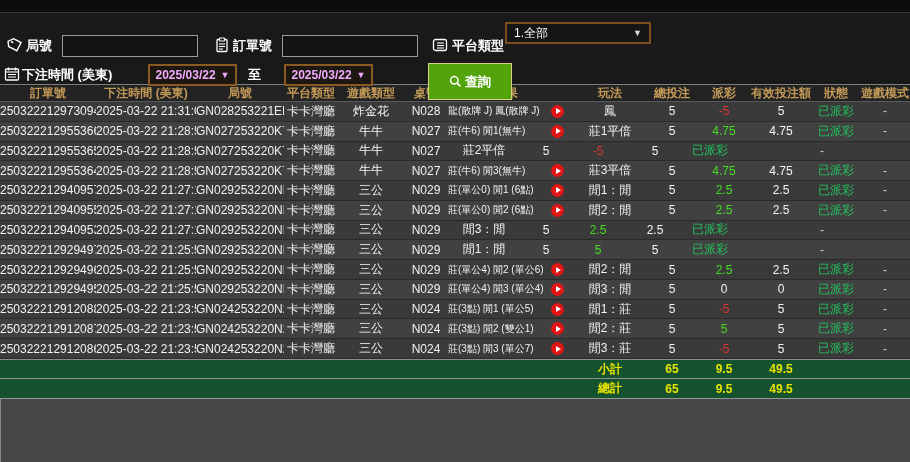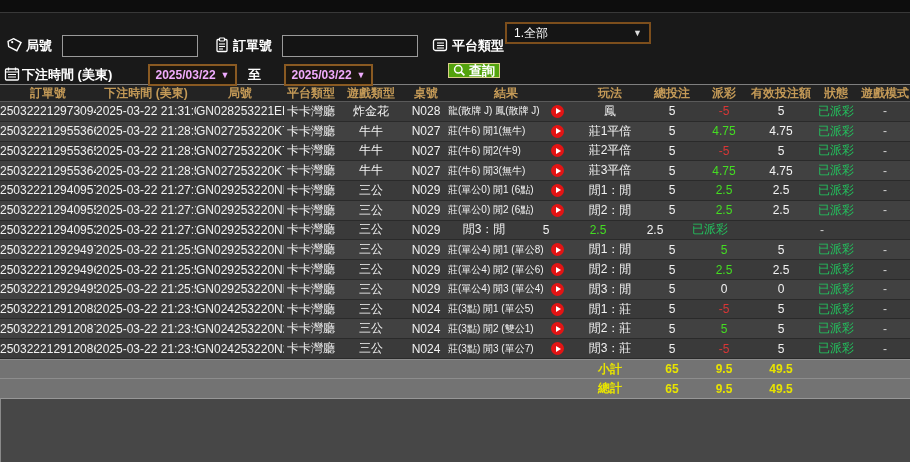--- a/index.html
+++ b/index.html
@@ -30,23 +30,23 @@
     display: flex; align-items: center; padding: 0 7px; cursor: pointer;
   }
   .fselect .arrow { margin-left: auto; font-size: 9px; color: #ddd; }
   .datebtn {
     position: absolute; height: 22px; background: #1c1710;
     border: 2px solid #8a5a22; color: #f0abfc; font-size: 12px; font-weight: bold;
     display: flex; align-items: center; justify-content: center; gap: 5px; cursor: pointer;
   }
   .datebtn .arrow { font-size: 9px; }
   .searchbtn {
-    position: absolute; height: 15px; background: #53a30d;
+    position: absolute; height: 37px; background: #53a30d;
     border: 1px solid #d9cd8a; color: #fff; font-size: 13px; font-weight: bold;
-    display: flex; align-items: center; gap: 3px; padding: 0 4px; cursor: pointer; margin-left: 20px;
+    display: flex; align-items: center; gap: 3px; padding: 0 20px; cursor: pointer;
   }
   .searchbtn svg { width: 13px; height: 13px; }
 
   
   .grid { flex: none; display: flex; flex-direction: column; }
   .row { display: flex; align-items: center; background: #3d3d3d; }
   .row.hdr {
     height: 18px; background: #232323; border-top: 1px solid #7f7f7f;
     border-bottom: 1px solid #5a5a5a;
   }
@@ -80,21 +80,21 @@
   .playbtn i {
     display: block; width: 0; height: 0; margin-left: 2px;
     border-left: 5px solid #fff; border-top: 3px solid transparent; border-bottom: 3px solid transparent;
   }
   .pos  { color: #44dd22; }
   .neg  { color: #d93636; }
   .zero { color: #f2f2f2; }
   .status-ok { color: #22c55e; }
   .mode { color: #cfcfcf; }
 
-  .row.summary { height: 19.5px; border-top: 1px solid #8d8d8d; background: #737373; }
+  .row.summary { height: 19.5px; border-top: 1px solid #8d8d8d; background: #14532d; }
   .row.summary .cell { color: #e8e400; font-weight: bold; }
   .spacer7 { width: 574px; }
 
   .footerblock { flex: 1; background: #474747; border-top: 1px solid #979797; border-left: 1px solid #8a8a8a; }
 </style>
 </head>
 <body>
 
 <div class="topstrip"></div>
 
@@ -221,26 +221,20 @@
         <div class="cell c_status status-ok">已派彩</div>
         <div class="cell c_mode mode">-</div>
       </div>
       <div class="row data">
         <div class="cell c_order">250322212955365</div>
         <div class="cell c_time">2025-03-22 21:28:55</div>
         <div class="cell c_round">GN027253220K7</div>
         <div class="cell c_platform">卡卡灣廳</div>
         <div class="cell c_game">牛牛</div>
         <div class="cell c_table">N027</div>
-        <div class="cell c_result">
-          <span class="rtext">莊(牛6) 閒2(牛9)</span>
-          <span class="playbtn">
-            <i></i>
-          </span>
-        </div>
         <div class="cell c_play">莊2平倍</div>
         <div class="cell c_bet">5</div>
         <div class="cell c_payout neg">-5</div>
         <div class="cell c_valid">5</div>
         <div class="cell c_status status-ok">已派彩</div>
         <div class="cell c_mode mode">-</div>
       </div>
       <div class="row data">
         <div class="cell c_order">250322212955364</div>
         <div class="cell c_time">2025-03-22 21:28:55</div>
@@ -315,26 +309,20 @@
         <div class="cell c_status status-ok">已派彩</div>
         <div class="cell c_mode mode">-</div>
       </div>
       <div class="row data">
         <div class="cell c_order">250322212929497</div>
         <div class="cell c_time">2025-03-22 21:25:54</div>
         <div class="cell c_round">GN029253220NE</div>
         <div class="cell c_platform">卡卡灣廳</div>
         <div class="cell c_game">三公</div>
         <div class="cell c_table">N029</div>
-        <div class="cell c_result">
-          <span class="rtext">莊(單公4) 閒1 (單公8)</span>
-          <span class="playbtn">
-            <i></i>
-          </span>
-        </div>
         <div class="cell c_play">閒1：閒</div>
         <div class="cell c_bet">5</div>
         <div class="cell c_payout pos">5</div>
         <div class="cell c_valid">5</div>
         <div class="cell c_status status-ok">已派彩</div>
         <div class="cell c_mode mode">-</div>
       </div>
       <div class="row data">
         <div class="cell c_order">250322212929496</div>
         <div class="cell c_time">2025-03-22 21:25:54</div>

